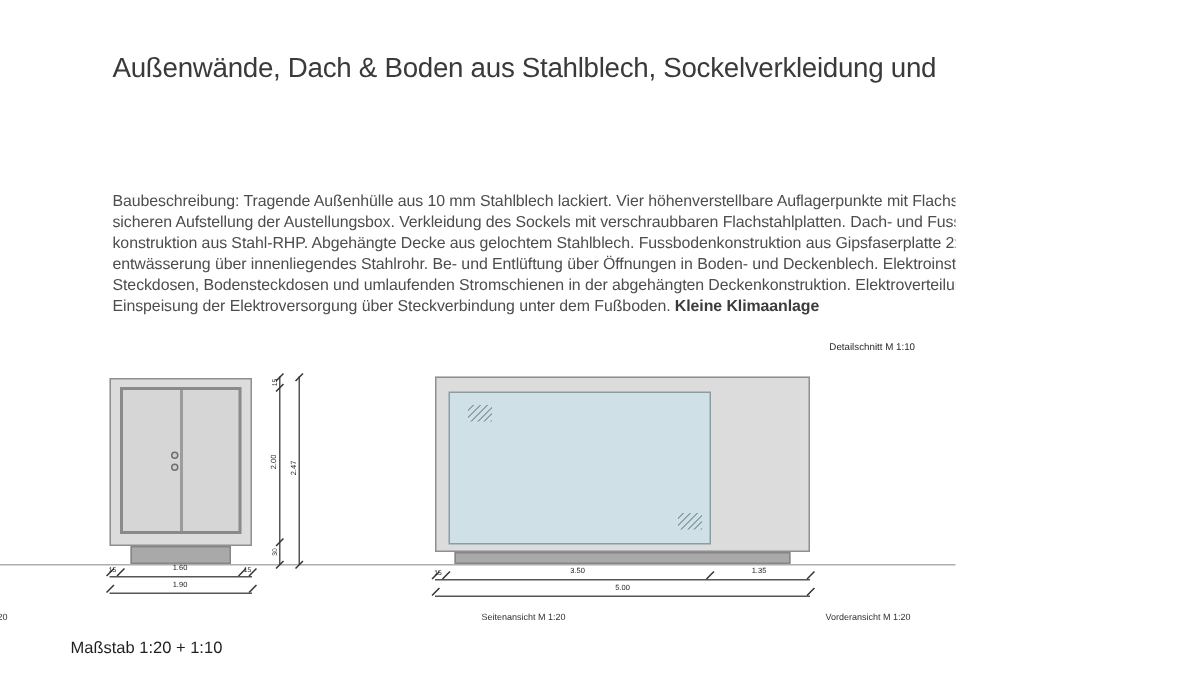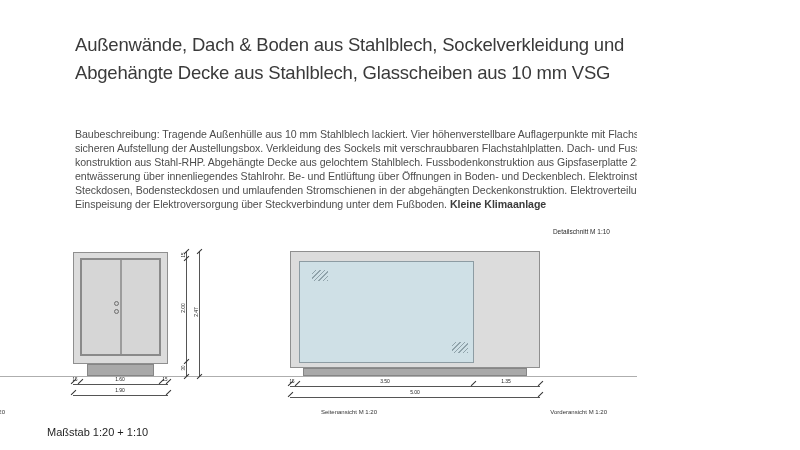--- a/index.html
+++ b/index.html
@@ -44,21 +44,20 @@
   .caption{position:absolute;font-size:6px;color:#333;white-space:nowrap;}
   .detail-label{position:absolute;font-size:6.5px;color:#2a2a2a;white-space:nowrap;}
 </style>
 </head>
 <body>
 
 <div class="canvas">
 
   <div class="title">
     <div>Außenwände, Dach &amp; Boden aus Stahlblech, Sockelverkleidung und</div>
-    <div>Abgehängte Decke aus Stahlblech, Glasscheiben aus 10 mm VSG</div>
   </div>
 
   <div class="desc">
     <span>Baubeschreibung: Tragende Außenhülle aus 10 mm Stahlblech lackiert. Vier höhenverstellbare Auflagerpunkte mit Flachstahlplatten zur sicheren Aufstellung der Austellungsbox. Verkleidung des Sockels mit verschraubbaren Flachstahlplatten. Dach- und Fussbodenunter­konstruktion aus Stahl-RHP. Abgehängte Decke aus gelochtem Stahlblech. Fussbodenkonstruktion aus Gipsfaserplatte 2x10mm. Dach­entwässerung über innenliegendes Stahlrohr. Be- und Entlüftung über Öffnungen in Boden- und Deckenblech. Elektroinstallation mit Steckdosen, Bodensteckdosen und umlaufenden Stromschienen in der abgehängten Deckenkonstruktion. Elektroverteilung im Vorraum. Einspeisung der Elektroversorgung über Steckverbindung unter dem Fußboden. </span><b>Kleine Klimaanlage</b>
   </div>
 
   <div class="ground"></div>
 
   <div class="box" style="left:73px;top:252px;width:95px;height:112px;">
     <div class="frame">

